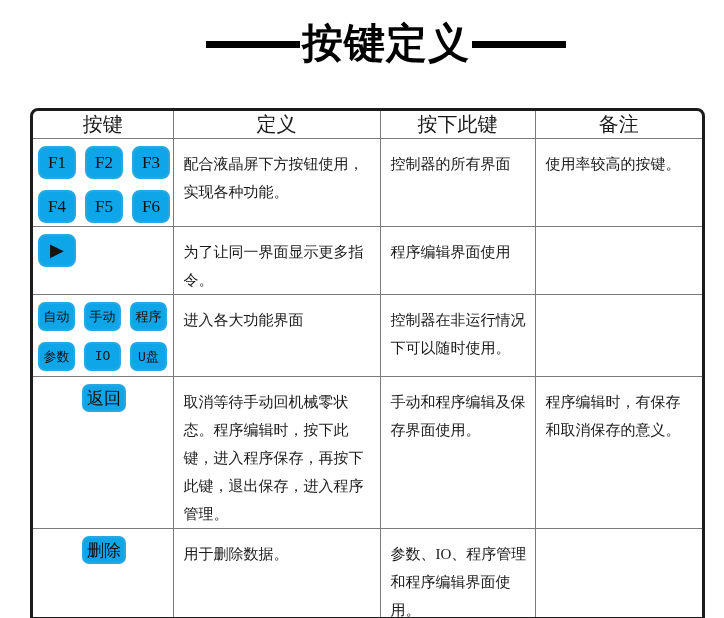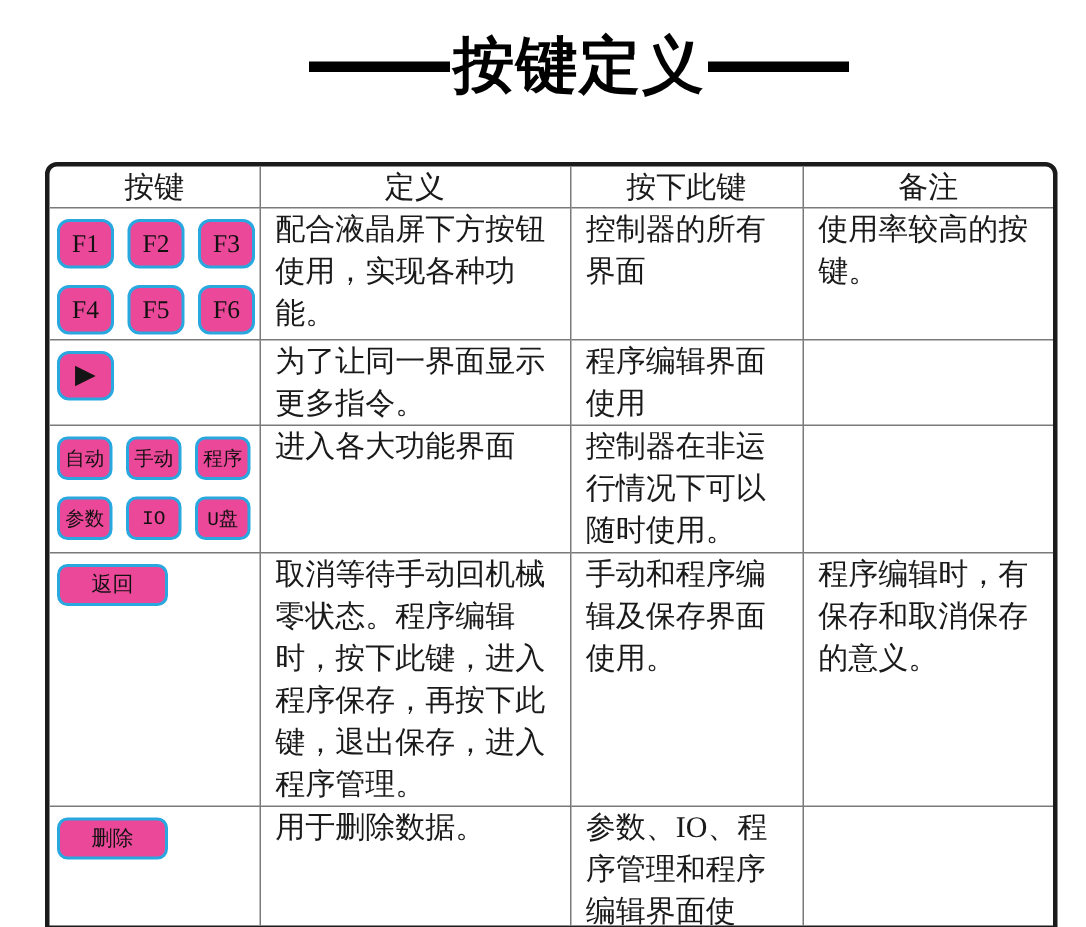--- a/index.html
+++ b/index.html
@@ -14,38 +14,38 @@
                 font-size:41px; letter-spacing:1px; color:#000; line-height:1.05; }
 
   
   .table-frame { position:absolute; left:30px; top:108px; width:675px; height:512px;
                  border:3px solid #1b1b1b; border-radius:8px 8px 0 0; overflow:hidden; background:#fff; }
   table { border-collapse:collapse; table-layout:fixed; width:669px; }
   th, td { border-right:1px solid #7a7a7a; border-bottom:1px solid #7a7a7a;
            vertical-align:top; overflow:hidden; }
   th:last-child, td:last-child { border-right:none; }
   th { height:26px; font-weight:normal; font-size:20px; text-align:center; vertical-align:middle; color:#1a1a1a; }
-  td.cell-text { padding:0 8px 0 10px; font-size:20px; line-height:28px; }
+  td.cell-text { padding:11px 8px 0 10px; font-size:15px; line-height:28px; }
   td.cell-keys { padding:7px 0 0 5px; }
   .keys-wrap { display:flex; flex-wrap:wrap; gap:11px 9px; width:136px; align-items:flex-start; }
 
   tr.r1 { height:88px; }
   tr.r2 { height:57px; }
   tr.r3 { height:82px; }
   tr.r4 { height:104px; }
   tr.r5 { height:64px; }
   tr.r6 { height:80px; }
 
   
   .key { display:inline-flex; align-items:center; justify-content:center;
          min-width:38px; height:33px; border:2px solid #29a8e0; border-radius:8px;
-         background:#ec4899; font-size:17px; color:#111;
+         background:#0ea5e9; font-size:17px; color:#111;
          font-family:"Liberation Serif","DejaVu Serif",serif;text-align:center; }
   .key-cn { min-width:37px; height:29px; font-size:13px; padding:0 3px; border-radius:7px;font-family:Liberation Mono, monospace; }
-  .key-sm { min-width:35px; height:28px; font-size:14px; padding:0 21px; border-radius:7px; }
+  .key-sm { min-width:35px; height:28px; font-size:17px; padding:0 3px; border-radius:7px;margin-left:44px; }
   .key-play { width:38px; height:33px; }
   .play-glyph { font-family:"DejaVu Sans",sans-serif; font-size:18px; line-height:1; color:#141414;
                 transform:translateY(-1px); }
 </style>
 </head>
 <body>
 
 <div class="title-row">
   <span class="title-dash"></span>
   <span class="title-text">按键定义</span>

